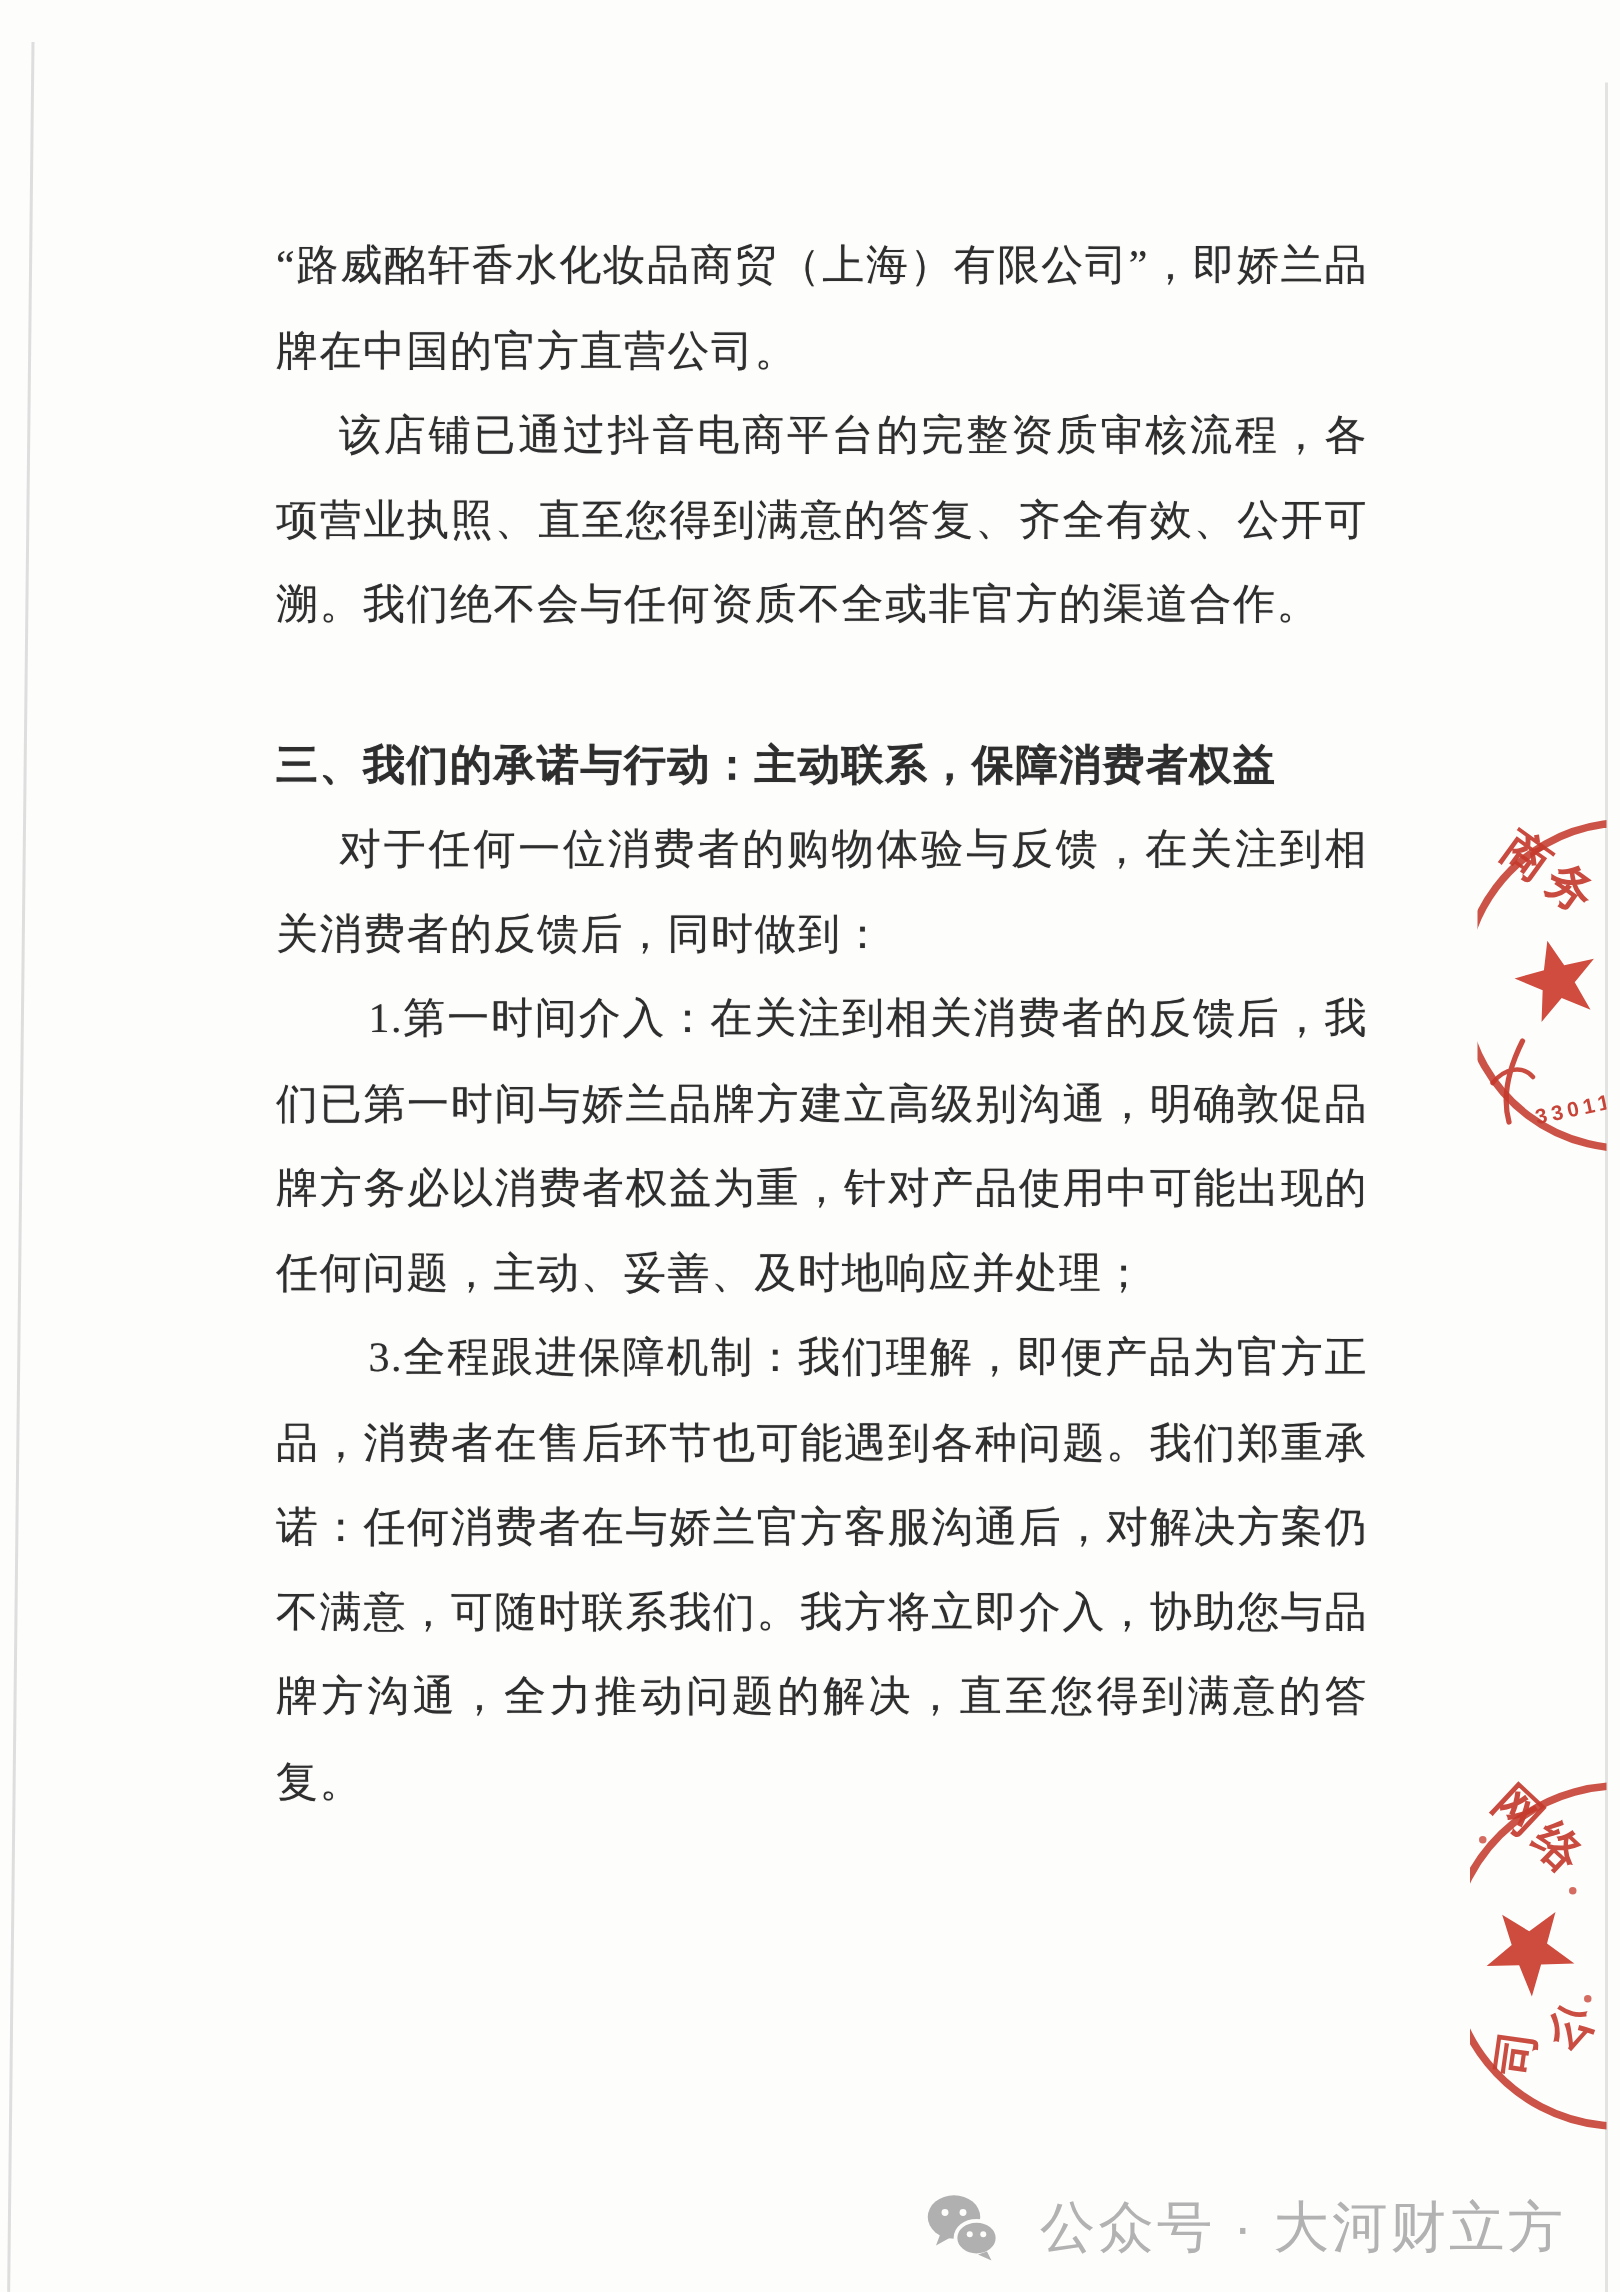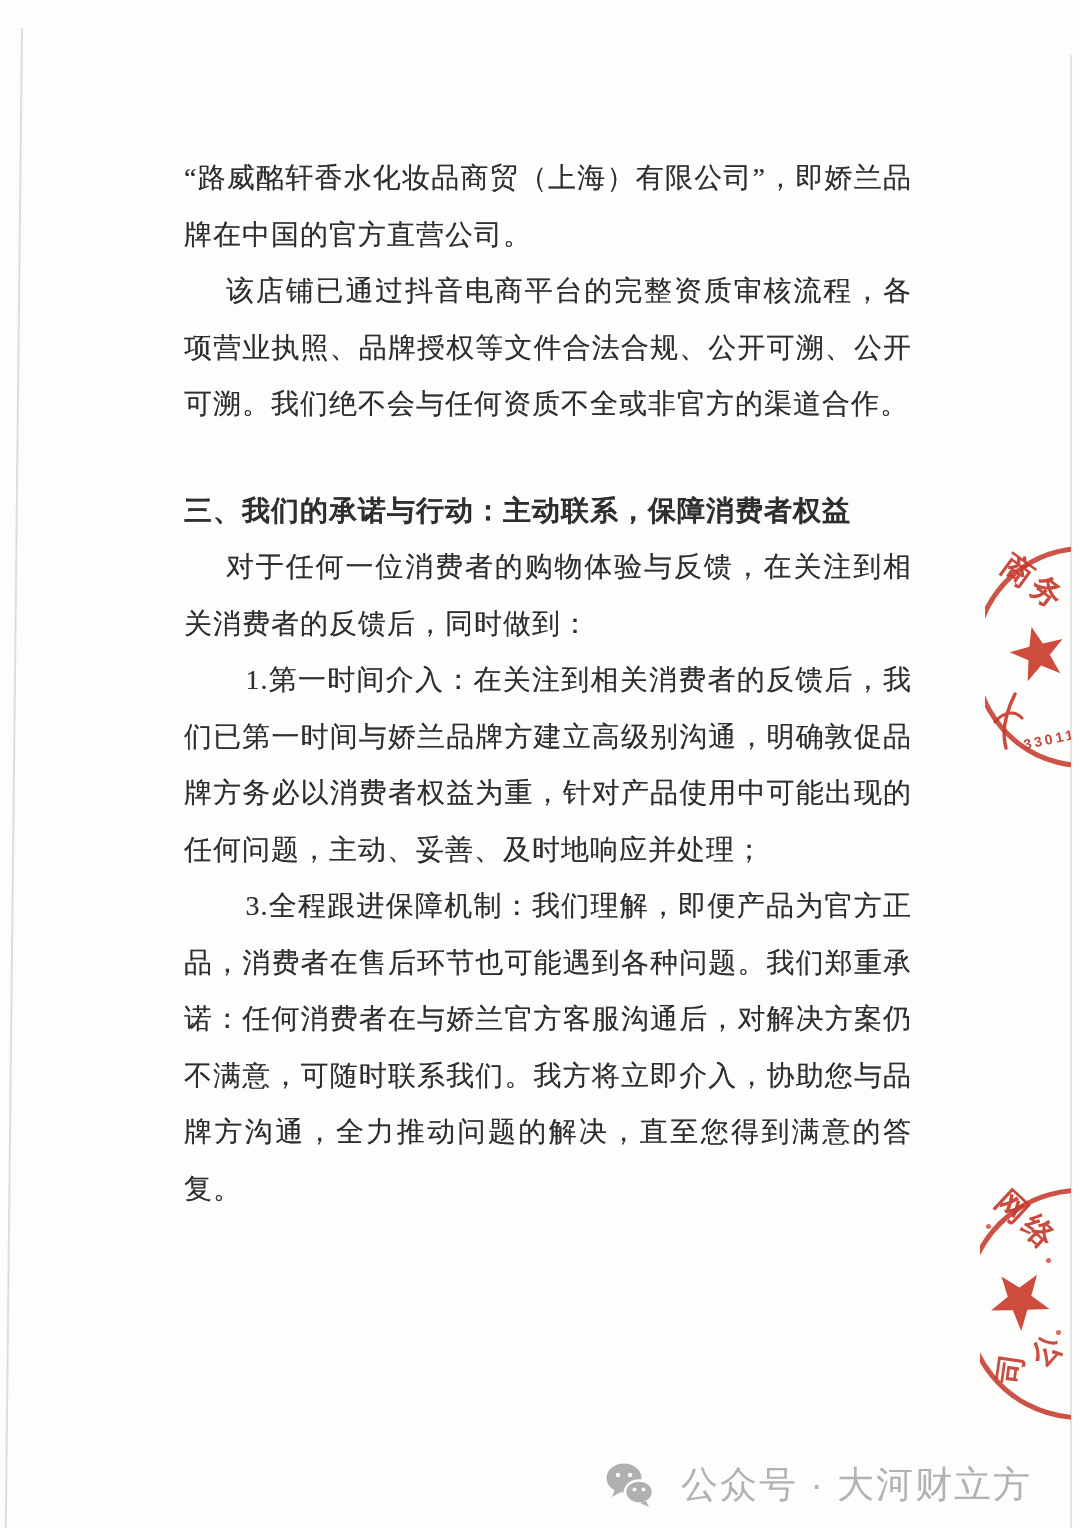--- a/index.html
+++ b/index.html
@@ -68,40 +68,40 @@
     font-size:14px;letter-spacing:3px;transform:rotate(-12deg);
     font-family:"Liberation Sans","DejaVu Sans",sans-serif;
   }
   .stamp-star{position:absolute;opacity:.92;}
   .stamp1 .stamp-star{left:24px;top:84px;transform:rotate(-14deg);}
   .stamp2 .stamp-star{left:8px;top:88px;transform:rotate(-38deg);}
   .stamp-squiggle{position:absolute;left:6px;top:152px;opacity:.9;}
   .stamp-dot{position:absolute;width:5px;height:5px;border-radius:50%;background:var(--stamp_red);opacity:.75;}
   
   .footer{
-    position:absolute;right:48px;top:1460px;
+    position:absolute;right:36px;top:1460px;
     display:flex;align-items:center;gap:26px;
   }
   .footer-label{
     color:var(--watermark);
     font-family:"Liberation Sans","DejaVu Sans",sans-serif;
     font-size:37px;letter-spacing:2px;
   }
 </style>
 </head>
 <body>
 
 <div class="page">
 
   <div class="fold-line fold-left"></div>
   <div class="fold-line fold-right"></div>
 
   <div class="content">
     <p>“路威酩轩香水化妆品商贸（上海）有限公司”，即娇兰品牌在中国的官方直营公司。</p>
-    <p class="indent">该店铺已通过抖音电商平台的完整资质审核流程，各项营业执照、品牌授权等文件合法合规、公开可溯、公开可溯。我们绝不会与任何资质不全或非官方的渠道合作。</p>
+    <p class="indent">该店铺已通过抖音电商平台的完整资质审核流程，各项营业执照、直至您得到满意的答复、齐全有效、公开可溯。我们绝不会与任何资质不全或非官方的渠道合作。</p>
     <p class="heading">三、我们的承诺与行动：主动联系，保障消费者权益</p>
     <p class="indent">对于任何一位消费者的购物体验与反馈，在关注到相关消费者的反馈后，同时做到：</p>
     <p class="num-indent"><span class="bold">1.第一时间介入：</span><span>在关注到相关消费者的反馈后，我们已第一时间与娇兰品牌方建立高级别沟通，明确敦促品牌方务必以消费者权益为重，针对产品使用中可能出现的任何问题，主动、妥善、及时地响应并处理；</span></p>
     <p class="num-indent"><span class="bold">3.全程跟进保障机制：</span><span>我们理解，即便产品为官方正品，消费者在售后环节也可能遇到各种问题。</span><span class="bold">我们郑重承诺：任何消费者在与娇兰官方客服沟通后，对解决方案仍不满意，可随时联系我们。我方将立即介入，协助您与品牌方沟通，全力推动问题的解决，直至您得到满意的答复。</span></p>
   </div>
 
 
   <div class="stamp-clip stamp1">
     <div class="stamp-ring"></div>
     <div class="stamp-text arc-top">商务</div>

